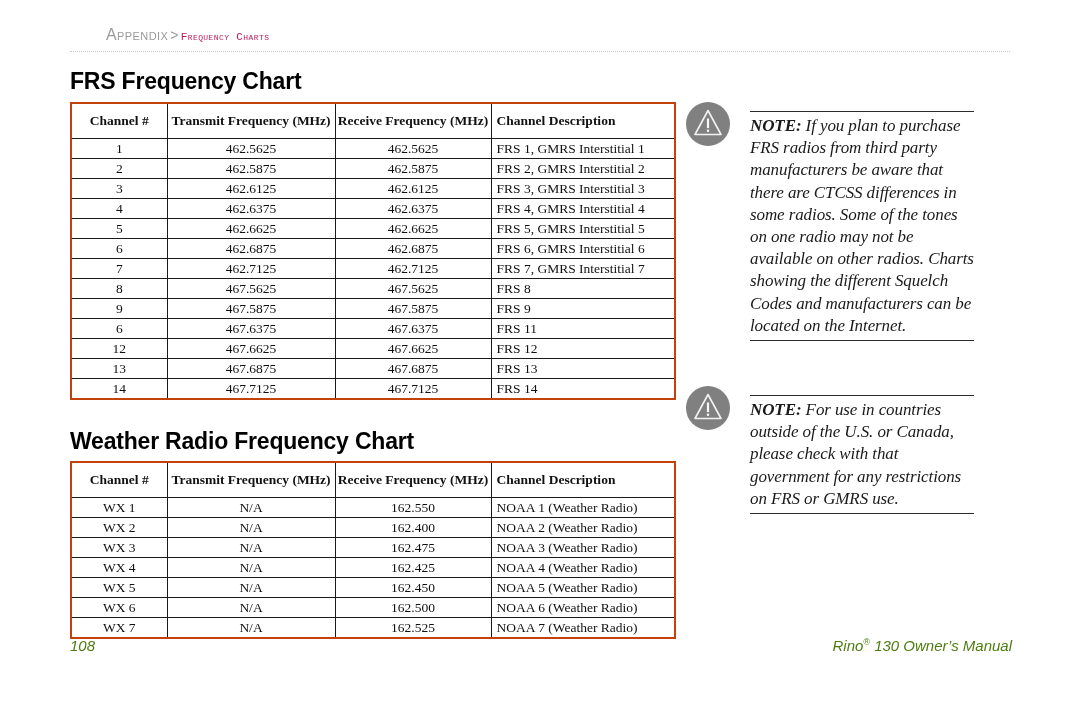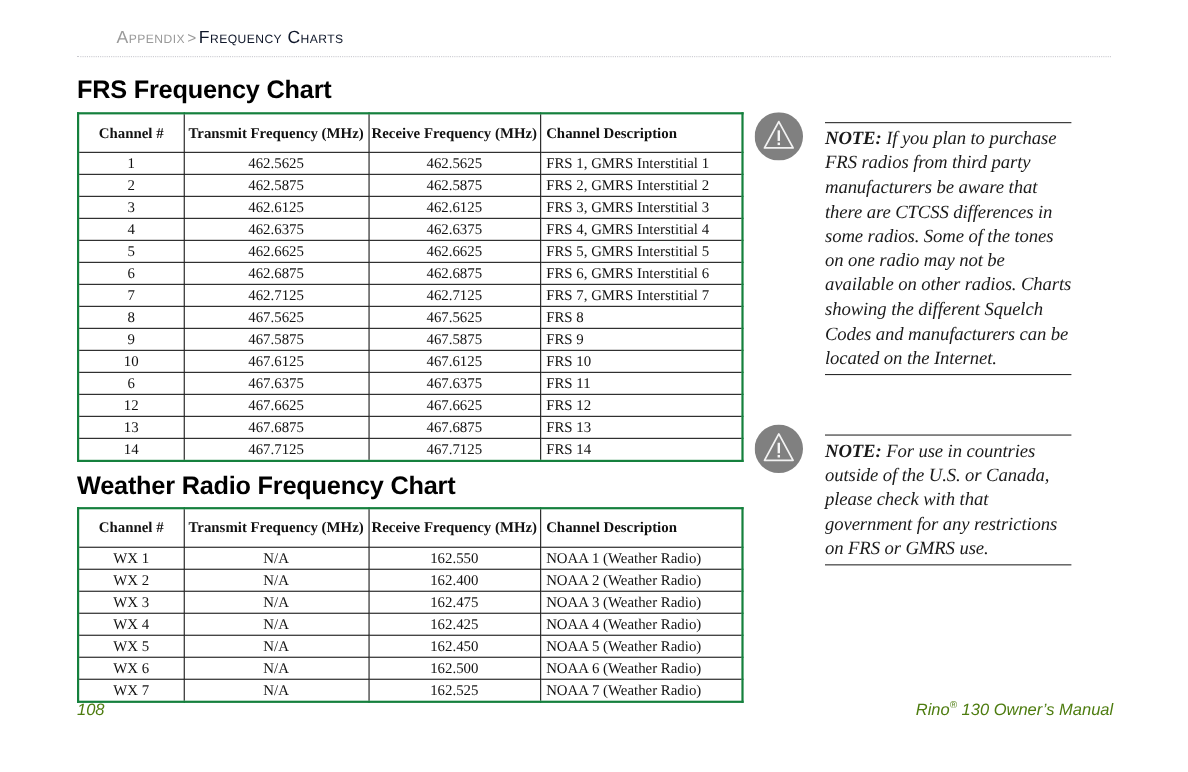--- a/index.html
+++ b/index.html
@@ -30,23 +30,24 @@
     font-variant: small-caps;
     font-size: 16px;
     margin-left: 36px;
   }
   .bc-sep {
     color: #9a9a9a;
     font-size: 14px;
     padding: 0 2px;
   }
   .bc-section {
-    color: #0f172a;
+    color: #be185d;
     font-variant: small-caps;
-    font-size: 16px;
+    font-size: 11px;
+    font-family: Liberation Mono, monospace;
   }
   .bc-rule {
     position: absolute;
     left: 70px;
     top: 51px;
     width: 940px;
     height: 1px;
     border-top: 1px dotted #c9c9cf;
   }
 
@@ -62,21 +63,21 @@
   }
   #frs-title  { left: 70px; top: 68px; }
   #wx-title   { left: 70px; top: 428px; }
 
   
   .freq-table {
     position: absolute;
     border-collapse: collapse;
     table-layout: fixed;
     font-family: "Liberation Serif", serif;
-    border: 2px solid #15803d;
+    border: 2px solid #c2410c;
     background: #ffffff;
   }
   #frs-table { left: 70px; top: 102px; width: 604px; }
   #wx-table  { left: 70px; top: 461px; width: 604px; }
 
   .freq-table th,
   .freq-table td {
     border: 1px solid #1a1a1a;
     padding: 0;
     font-size: 13.5px;
@@ -237,26 +238,20 @@
         <td class="c-rx">467.5625</td>
         <td class="c-desc">FRS 8</td>
       </tr>
       <tr>
         <td class="c-chan">9</td>
         <td class="c-tx">467.5875</td>
         <td class="c-rx">467.5875</td>
         <td class="c-desc">FRS 9</td>
       </tr>
       <tr>
-        <td class="c-chan">10</td>
-        <td class="c-tx">467.6125</td>
-        <td class="c-rx">467.6125</td>
-        <td class="c-desc">FRS 10</td>
-      </tr>
-      <tr>
         <td class="c-chan">6</td>
         <td class="c-tx">467.6375</td>
         <td class="c-rx">467.6375</td>
         <td class="c-desc">FRS 11</td>
       </tr>
       <tr>
         <td class="c-chan">12</td>
         <td class="c-tx">467.6625</td>
         <td class="c-rx">467.6625</td>
         <td class="c-desc">FRS 12</td>

